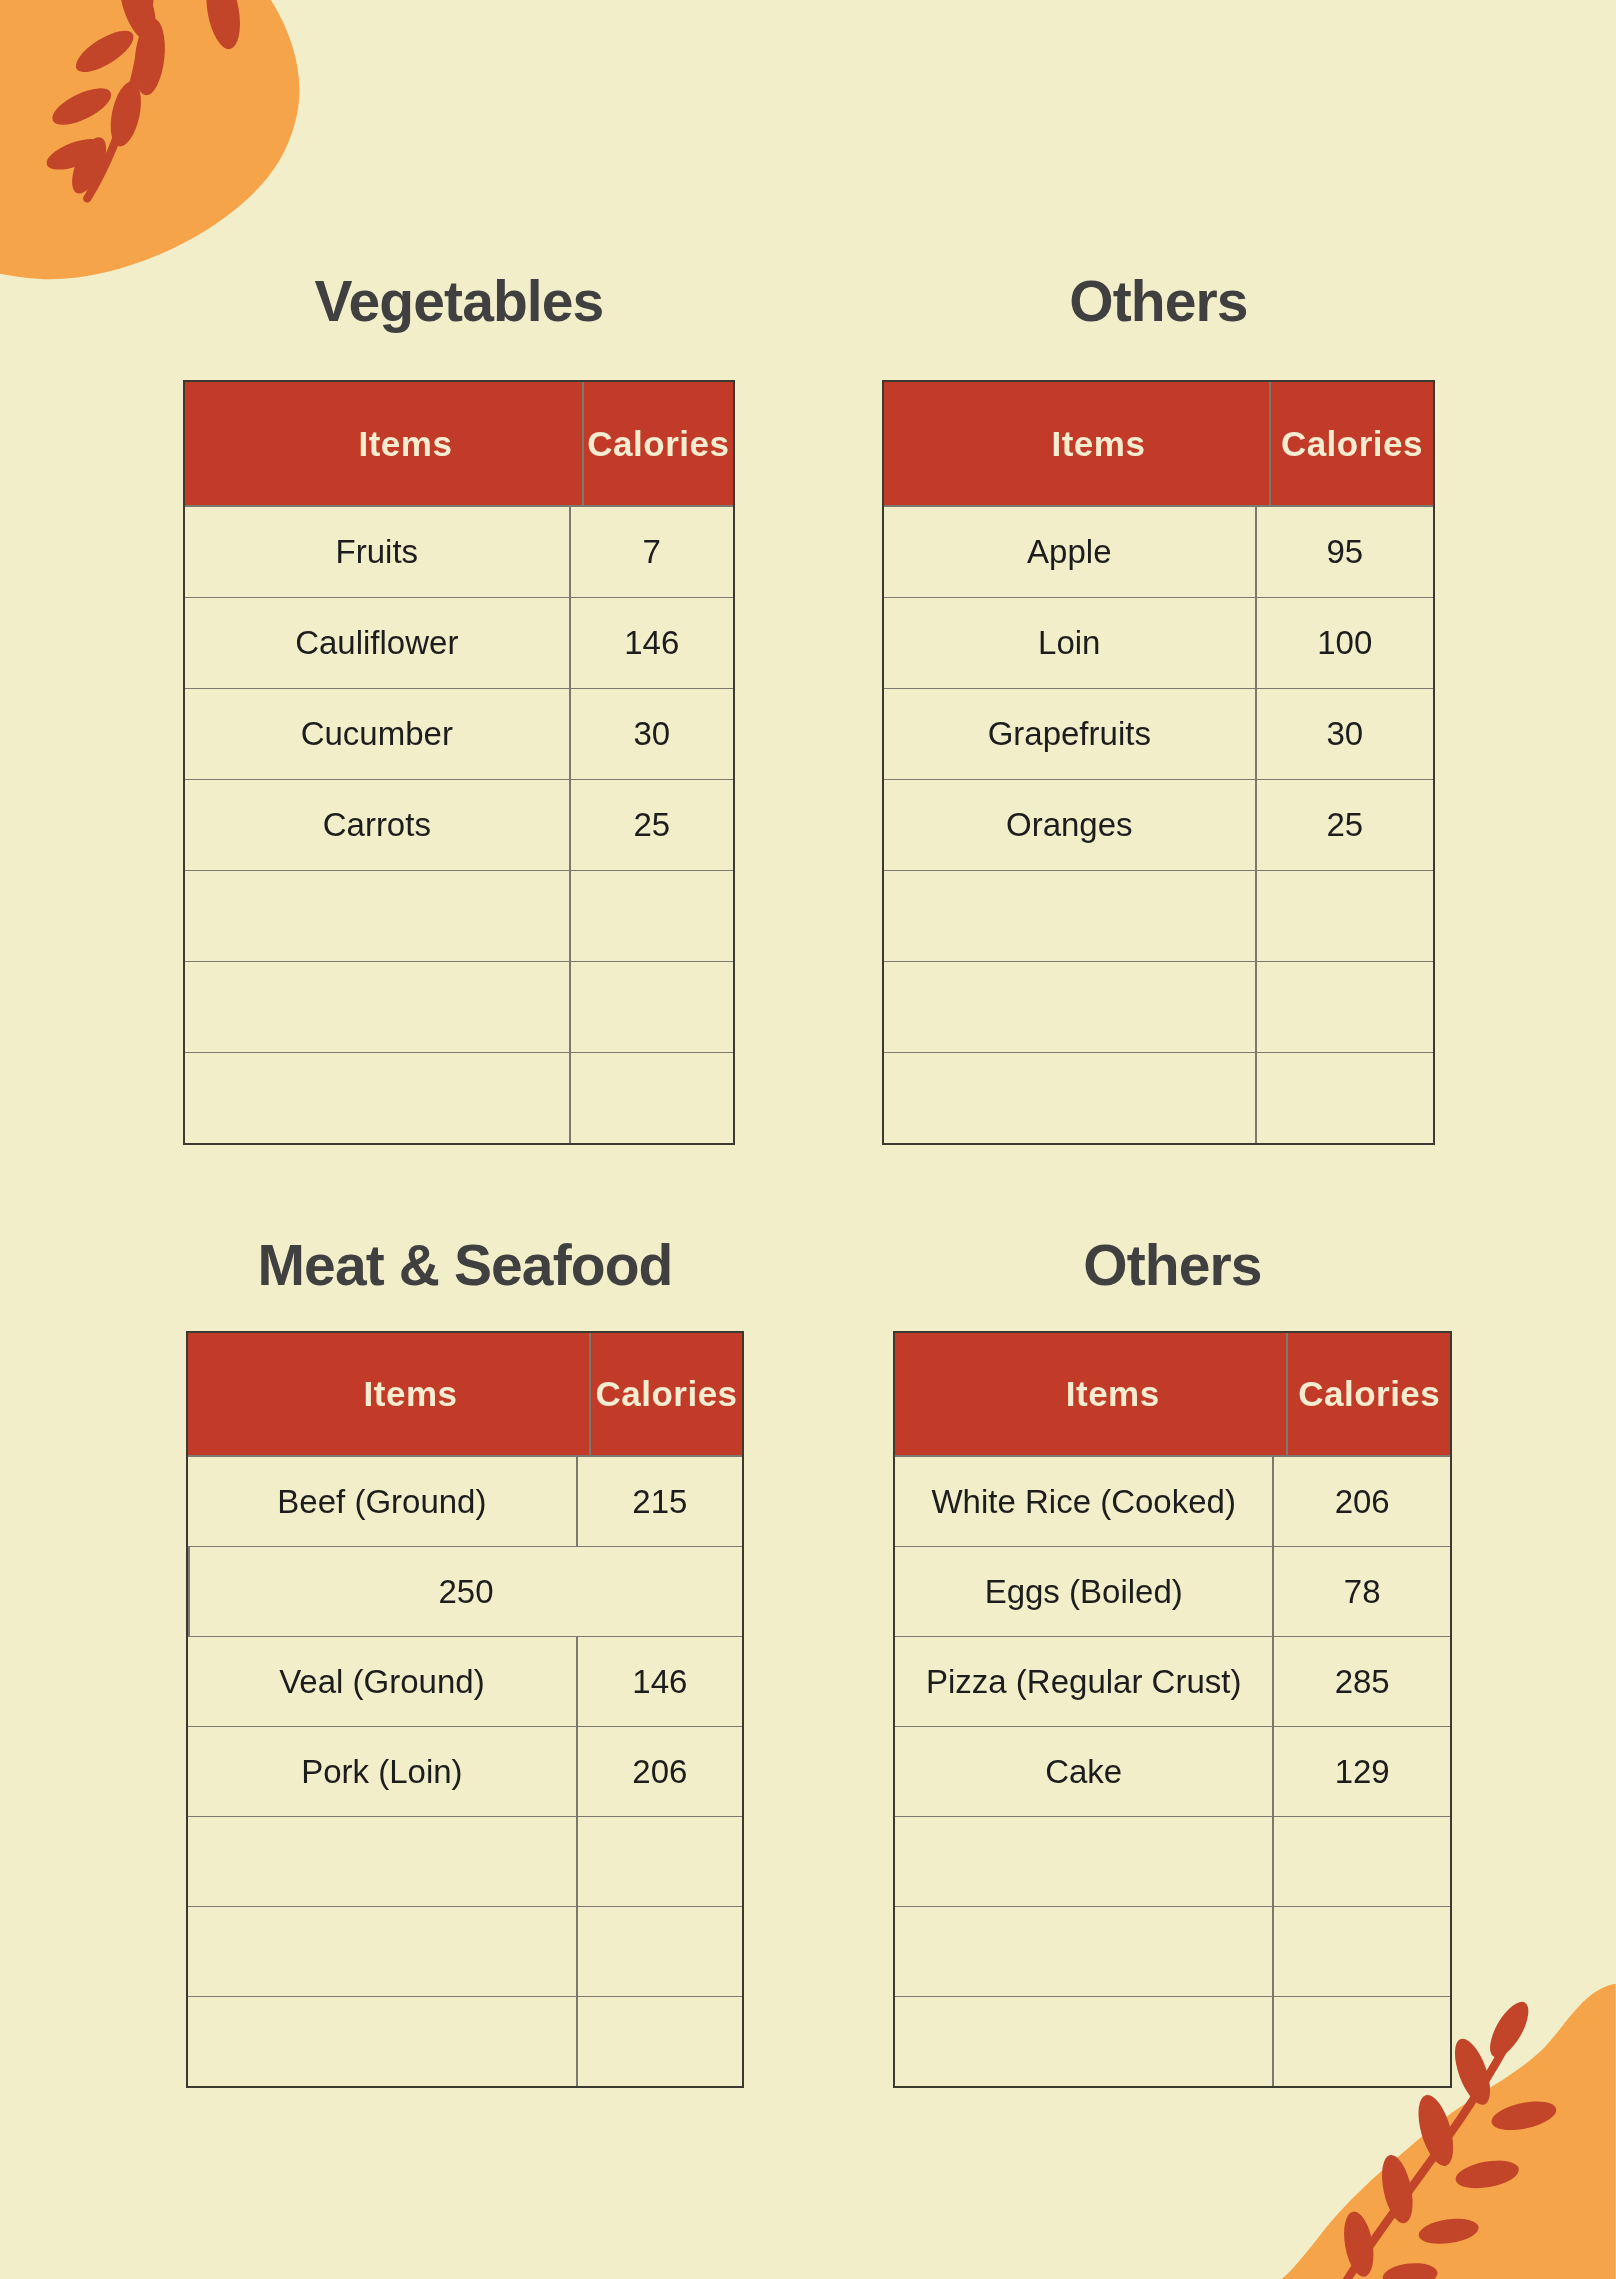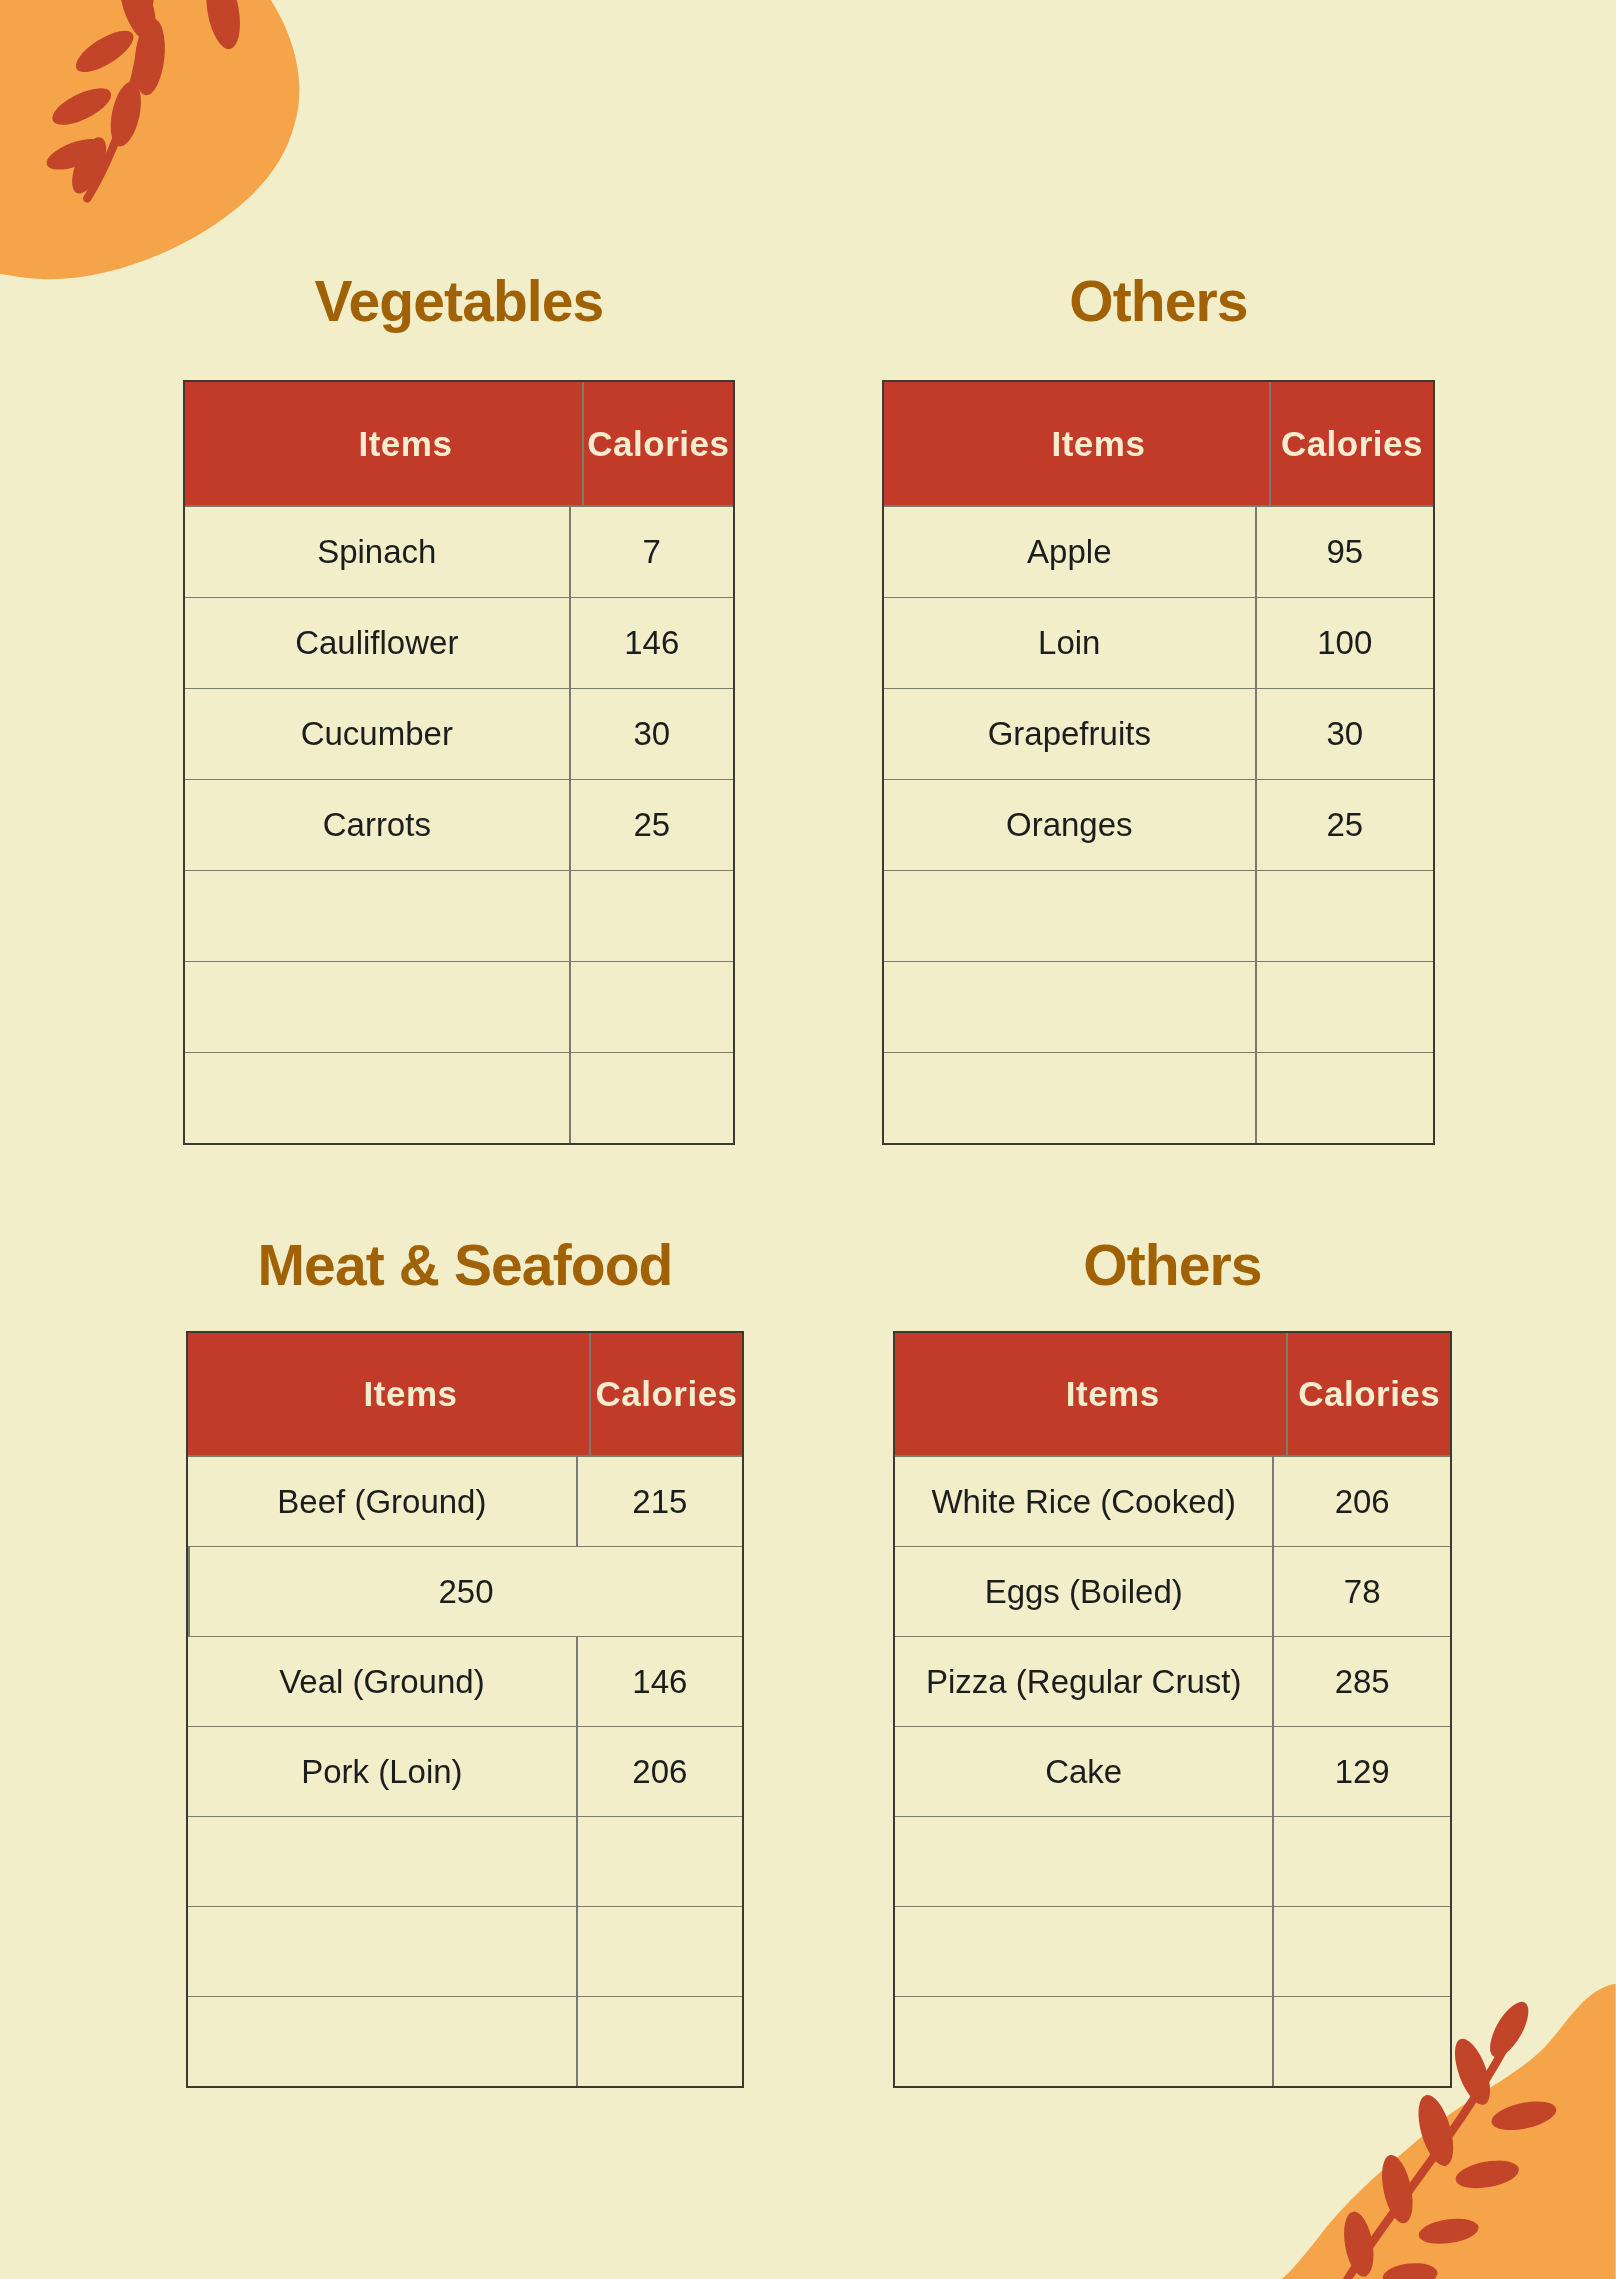--- a/index.html
+++ b/index.html
@@ -11,21 +11,21 @@
     font-family:"Liberation Sans", sans-serif;
   }
   .deco{position:absolute;pointer-events:none;z-index:0;}
   .deco.tl{left:0;top:0;}
   .deco.br{right:0;bottom:0;}
 
   .food-section{position:absolute;z-index:1;}
   .section-title{
     margin:0;text-align:center;
     font-size:57px;line-height:57px;font-weight:700;
-    letter-spacing:-0.9px;color:#a16207;
+    letter-spacing:-0.9px;color:#404040;
   }
   .cal-table{
     margin-top:var(--title-gap,50px);
     border:2.8px solid var(--outer-border-color,#3a3a31);
   }
   .cal-row{display:flex;height:var(--row-h,90px);border-top:1.8px solid var(--grid-line-color,#7a7a70);}
   .cal-row.cal-head{
     height:var(--header-h,123px);
     background:var(--header-red,#c23b28);
     border-top:none;
@@ -79,21 +79,21 @@
   </svg>
 
   <section class="food-section" style="left:183px;top:273px;width:552px;--title-gap:50px;--header-h:123px;--row-h:90px;--items-col:70%;">
     <h2 class="section-title">Vegetables</h2>
     <div class="cal-table">
         <div class="cal-row cal-head">
           <div class="cell items">Items</div>
           <div class="cell cals">Calories</div>
         </div>
         <div class="cal-row">
-          <div class="cell items">Spinach</div>
+          <div class="cell items">Fruits</div>
           <div class="cell cals">7</div>
         </div>
         <div class="cal-row">
           <div class="cell items">Cauliflower</div>
           <div class="cell cals">146</div>
         </div>
         <div class="cal-row">
           <div class="cell items">Cucumber</div>
           <div class="cell cals">30</div>
         </div>

